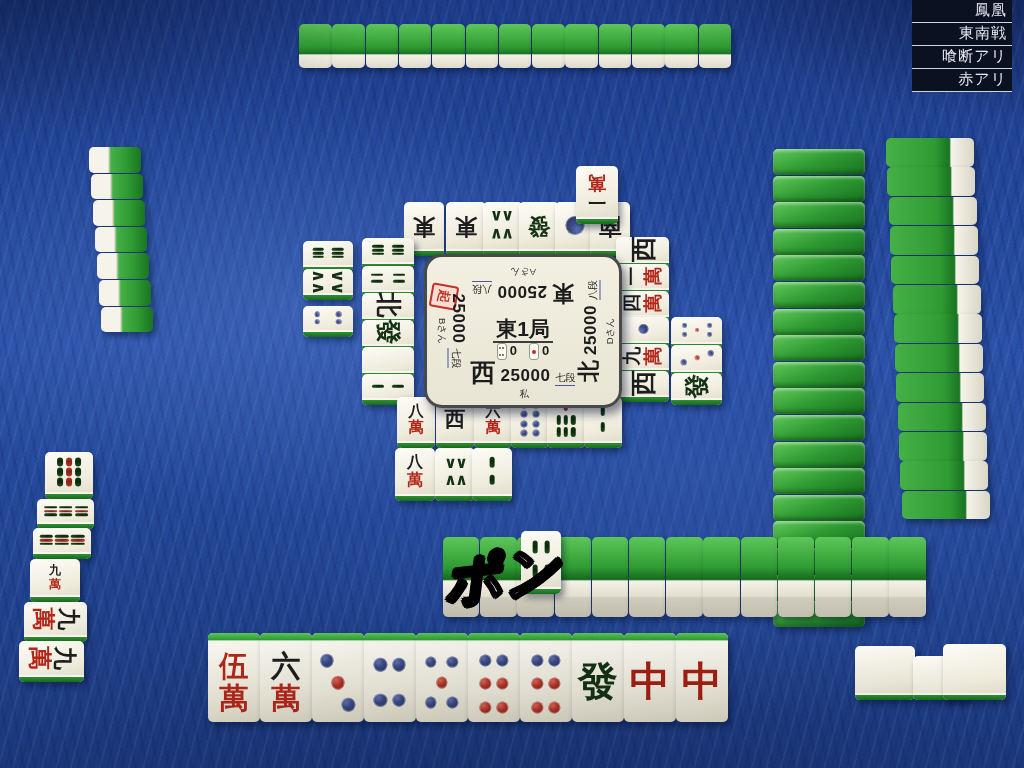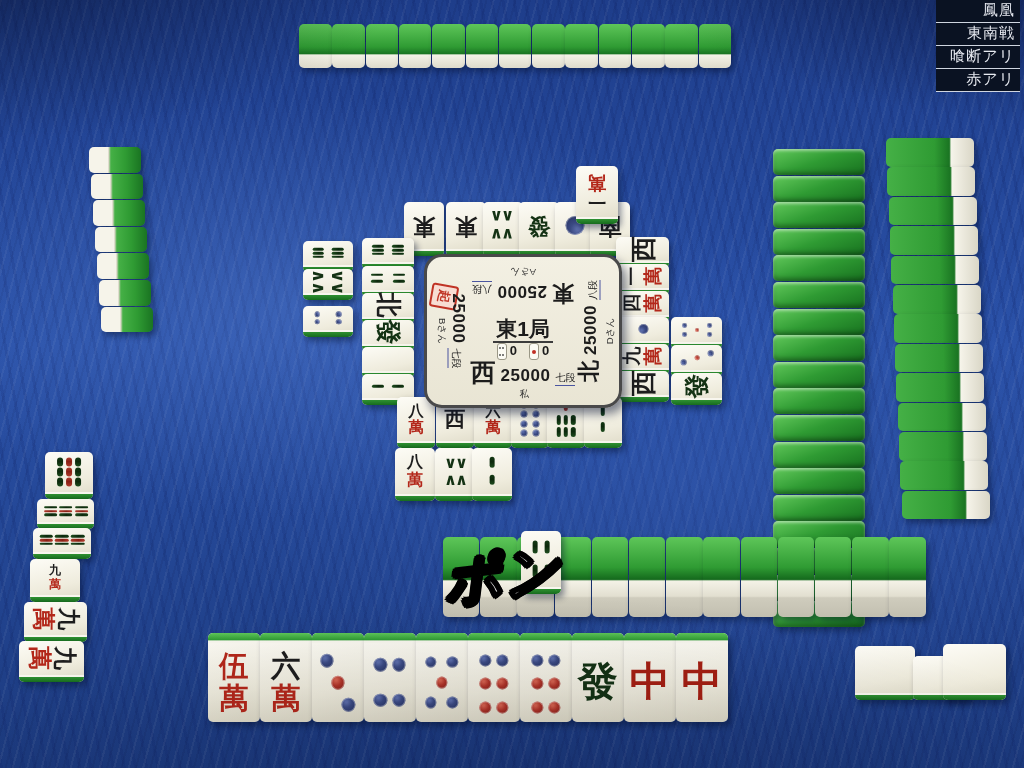--- a/index.html
+++ b/index.html
@@ -14,21 +14,21 @@
       repeating-linear-gradient(80deg, rgba(15,35,105,.18) 0 3px, transparent 3px 11px),
       linear-gradient(180deg,#1e3d8a,#2a51a8 45%,#1c3a7e);
   }
   #vignette{position:absolute;inset:0;pointer-events:none;z-index:40;
     background:
       radial-gradient(900px 400px at -5% -10%, rgba(0,0,10,.5), transparent 55%),
       radial-gradient(1000px 420px at 108% -12%, rgba(0,0,15,.6), transparent 52%),
       radial-gradient(1200px 520px at 50% 118%, rgba(0,0,20,.22), transparent 60%);
   }
   
-  .rules{position:absolute;top:0;right:4px;width:84px;z-index:60;
+  .rules{position:absolute;top:0;right:12px;width:100px;z-index:60;
     background:#0a1222;font-family:"Liberation Serif","DejaVu Serif",serif;}
   .rules .row{height:22px;line-height:21px;text-align:right;padding-right:5px;
     color:#e8ebf2;font-size:15px;border-bottom:1px solid #cfd5e0;letter-spacing:1px;}
   
   .tile{position:absolute;border-radius:5px;box-shadow:3px 4px 6px rgba(5,15,45,.45);}
   .t-face{background:linear-gradient(168deg,#fdfcf6,#efecdd 62%,#ddd9c6);}
   .t-green{background:linear-gradient(160deg,#63c95c 0%,#2f9b33 48%,#17701f 100%);
     box-shadow:inset 0 2px 3px rgba(255,255,255,.45), inset 0 -3px 4px rgba(0,0,0,.3), 3px 4px 6px rgba(5,15,45,.45);}
   .back-top{background:linear-gradient(180deg,#5ec659 0%,#2f9b33 52%,#1a7422 68%,#f4f2e7 70%,#dedbcb 100%);}
   .back-left{background:linear-gradient(90deg,#f6f4ea 0 36%,#d8d5c5 38%,#45b046 42%,#2f9b33 70%,#1a7422 100%);}

